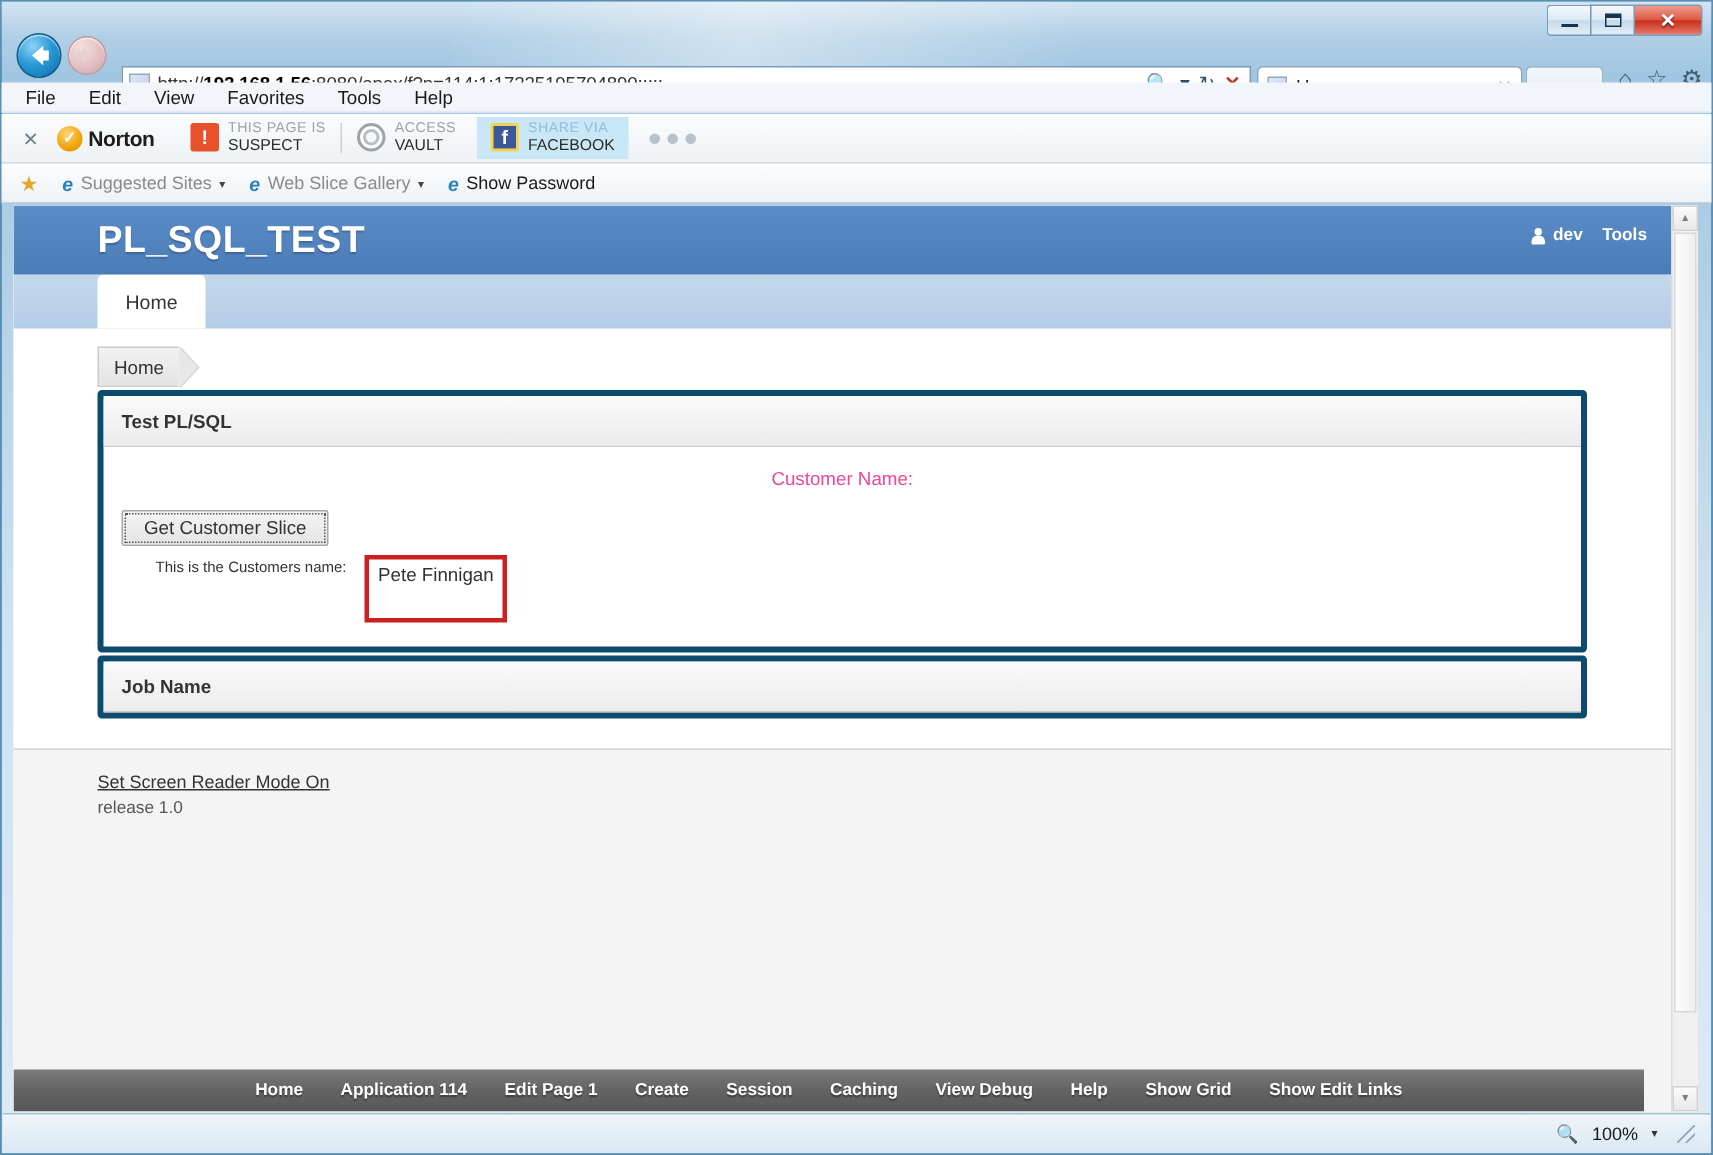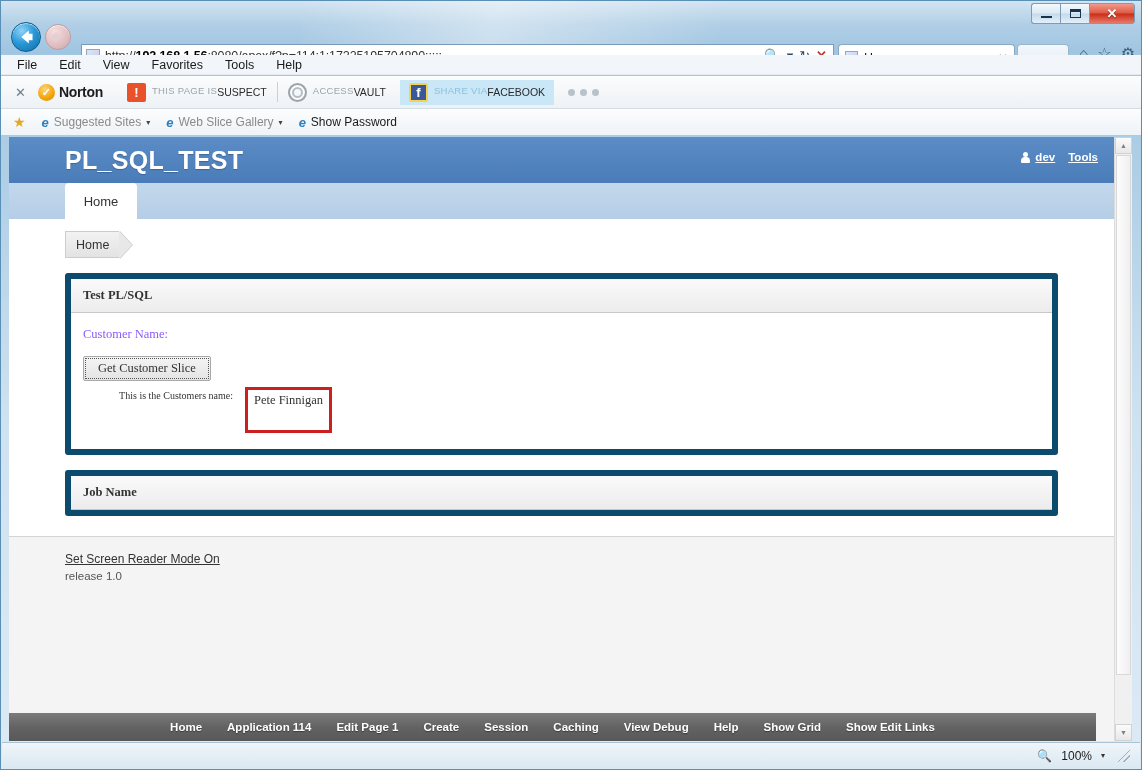--- a/index.html
+++ b/index.html
@@ -131,21 +131,21 @@
   #suspect-ico {
     width:19px; height:19px; background:#e8512a; border-radius:2px;
     display:flex; align-items:center; justify-content:center;
     color:#fff; font-weight:bold; font-size:13px; line-height:1;
   }
   #vault-ico {
     width:19px; height:19px; border-radius:50%;
     border:2px solid #9aa4ac;
     box-shadow: inset 0 0 0 2px #fff, inset 0 0 0 4px #b6bec5;
   }
-  .nort-two { display:flex; flex-direction:row; line-height:1.15; }
+  .nort-two { display:flex; flex-direction:column; line-height:1.15; }
   .nort-two .l1 { font-size:9.5px; color:#9aa5ad; letter-spacing:.3px; }
   .nort-two .l2 { font-size:10.5px; color:#2a2a2a; }
   #fb-wrap { background:#c9e7f7; display:flex; align-items:center; gap:6px; padding:3px 9px; margin-left:4px; }
   #fb-ico {
     width:19px; height:19px; background:#3b5998; border:2px solid #f5d34f; border-radius:2px;
     color:#fff; font-weight:bold; font-size:13px; line-height:15px; text-align:center;
   }
   #fb-wrap .l1 { color:#8fc0de; }
   #dots { display:flex; gap:5px; margin-left:14px; }
   #dots span { width:7px; height:7px; border-radius:50%; background:#b9c2c9; }
@@ -175,21 +175,21 @@
     height:46px; background:#4f81bd;
     background: linear-gradient(180deg,#5b8cc6 0%, #4a7cb8 100%);
     display:flex; align-items:center; position:relative;
   }
   #apex-title {
     margin-left:56px; color:#fff; font-size:25px; font-weight:bold;
     letter-spacing:.3px; text-shadow:0 1px 1px rgba(0,0,0,.22);
   }
   #apex-user {
     position:absolute; right:16px; top:14px; display:flex; align-items:center; gap:13px;
-    color:#fff; font-size:11.5px; font-weight:bold;text-decoration:underline;
+    color:#fff; font-size:11.5px; font-weight:bold;
   }
   #apex-user .uwrap { display:flex; align-items:center; gap:5px; }
   #person-ico { width:9px; height:11px; position:relative; display:inline-block; }
   #person-ico::before { content:""; position:absolute; left:2px; top:0; width:5px; height:5px; border-radius:50%; background:#fff; }
   #person-ico::after { content:""; position:absolute; left:0; top:5px; width:9px; height:6px; border-radius:4px 4px 1px 1px; background:#fff; }
 
   
   #apex-tabrow {
     height:36px; background:#bcd3ea;
     background: linear-gradient(180deg,#c3d8ec 0%, #b4cde6 100%);
@@ -211,31 +211,31 @@
   }
   #crumb::after {
     content:""; position:absolute; right:-13px; top:-1px;
     border-left:13px solid #e8e8e8;
     border-top:14px solid transparent; border-bottom:14px solid transparent;
     filter: drop-shadow(1px 0 0 #ccc);
   }
 
   
   .region {
-    margin:15px 56px 0 56px; border:6px solid #0c4a6e; background:#fff; border-radius:3px;font-family:Liberation Serif, serif;
+    margin:2px 56px 0 56px; border:4px solid #0c4a6e; background:#fff; border-radius:3px;
   }
   .region-hd {
     height:34px; background: linear-gradient(180deg,#fafafa 0%, #ececec 100%);
     border-bottom:1px solid #c8c8c8; display:flex; align-items:center;
     padding-left:12px; font-size:12.5px; font-weight:bold; color:#333;
     border-radius:3px 3px 0 0;
   }
   .region-body { padding:14px 12px 16px 12px; position:relative; }
 
-  #cust-label { font-size:12.5px; color:#8b5cf6; margin-bottom:14px; }
+  #cust-label { font-size:12.5px; color:#ec4899; margin-bottom:14px;text-align:center; }
   #get-btn {
     display:inline-block; padding:4px 14px; font-size:12.5px; color:#333;
     background: linear-gradient(180deg,#f4f4f4 0%, #e4e4e4 100%);
     border:1px solid #a9a9a9; border-radius:2px;
     outline:1px dotted #555; outline-offset:-3px;
   }
   #name-row { display:flex; align-items:flex-start; margin-top:6px; }
   #name-lbl {
     width:150px; text-align:right; font-size:10px; color:#333;
     line-height:1.35; padding-top:2px;

